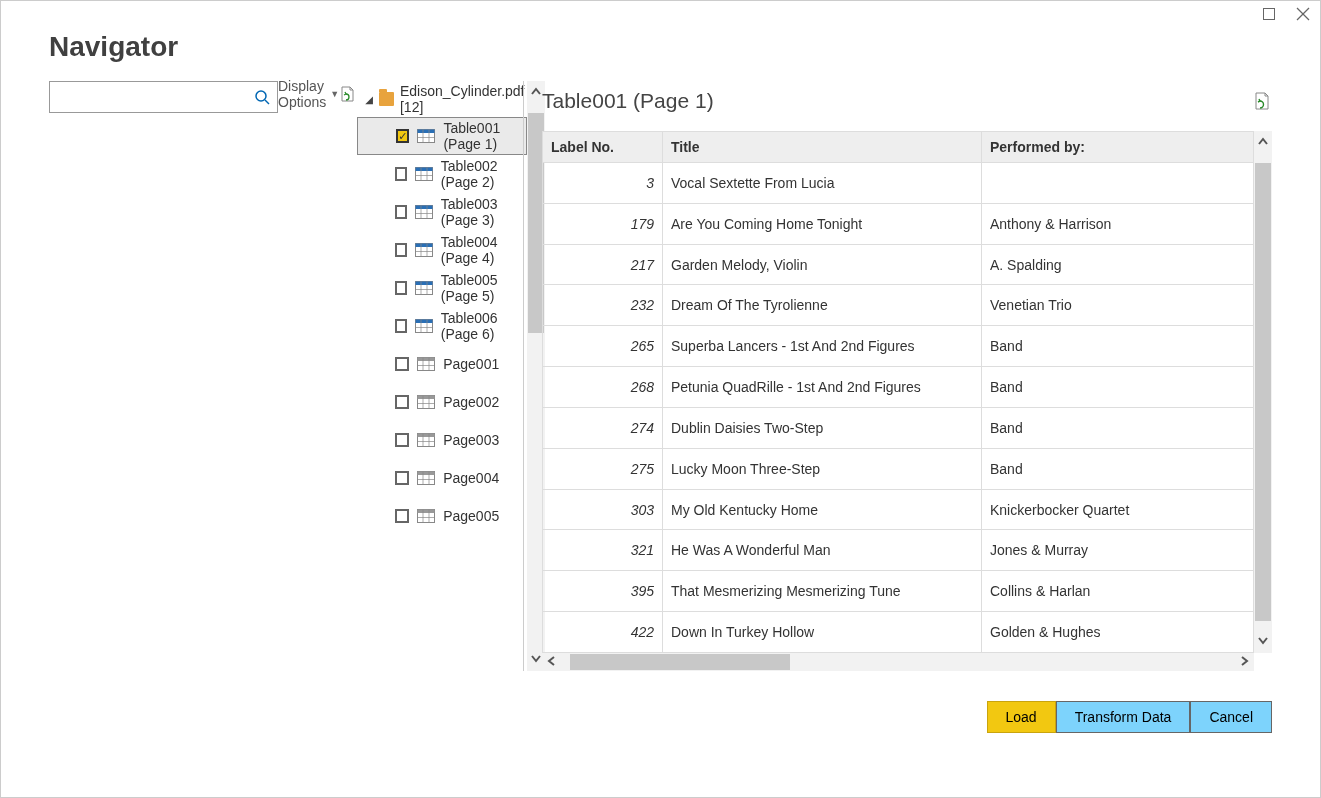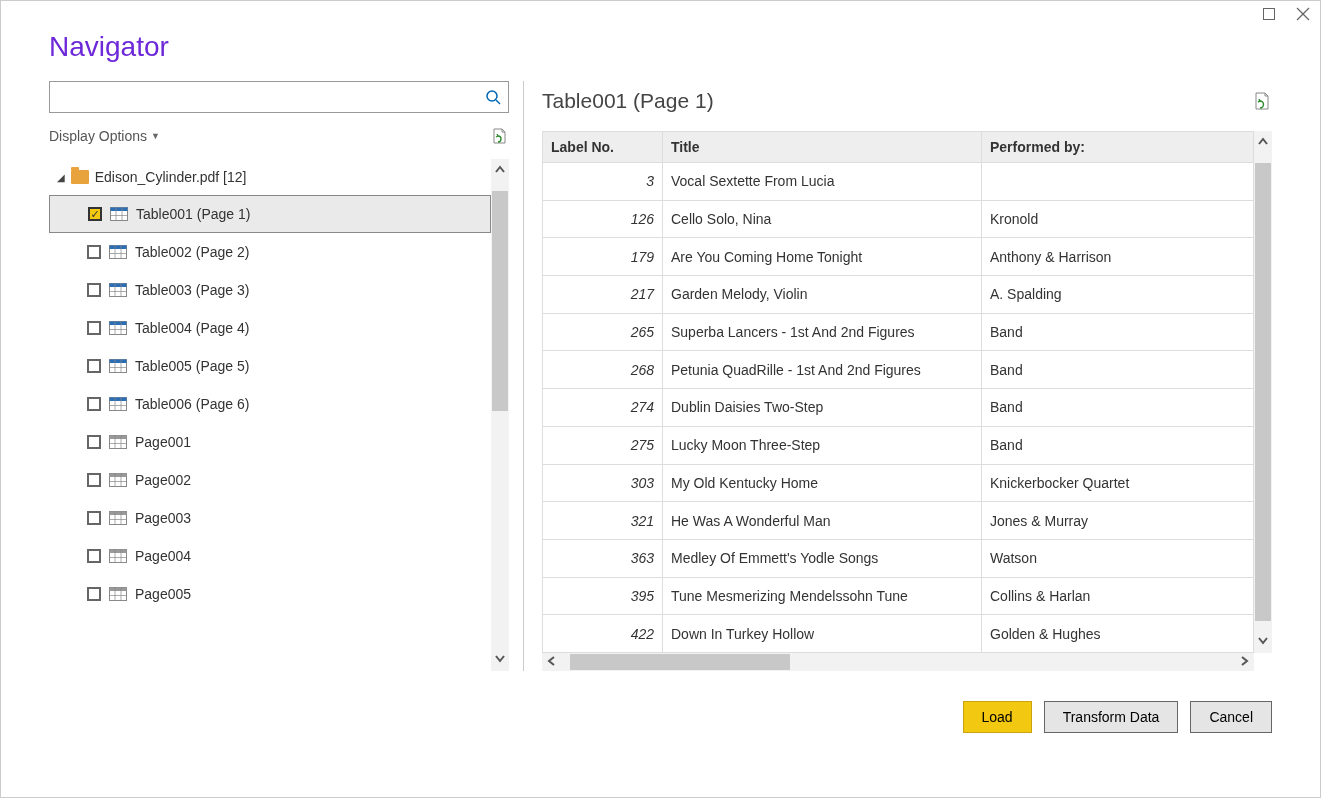--- a/index.html
+++ b/index.html
@@ -25,33 +25,32 @@
     width: 16px;
     height: 16px;
     display: flex;
     align-items: center;
     justify-content: center;
     cursor: pointer;
     color: #666;
   }
   .title {
     font-size: 28px;
-    font-weight: 400;
-    color: #6d28d9;
+    font-weight: 700;
+    color: #404040;
     padding: 30px 0 18px 48px;
   }
   .main {
     display: flex;
     padding: 0 48px;
     height: 590px;
   }
   .left {
     width: 460px;
     display: flex;
-    flex-direction: column;
   }
   .divider {
     width: 1px;
     background: #ccc;
     margin: 0 18px 0 14px;
   }
   .right {
     flex: 1;
     display: flex;
     flex-direction: column;
@@ -265,28 +264,27 @@
     width: 220px;
     margin-left: 14px;
   }
   .grid-hscroll .track {
     flex: 1;
     display: flex;
   }
   .footer {
     display: flex;
     justify-content: flex-end;
-    gap: 12px;
     padding: 30px 48px 0 0;
   }
   .btn {
     height: 32px;
     padding: 0 18px;
     border: 1px solid #666;
-    background: #e5e5e5;
+    background: #7dd3fc;
     cursor: pointer;
     font-size: 14px;
     display: flex;
     align-items: center;
   }
   .btn.primary {
     background: #f2c811;
     border-color: #c9a40e;
   }
   .refresh-icon svg { display: block; }
@@ -528,35 +526,35 @@
               <th>Performed by:</th>
             </tr>
           </thead>
           <tbody id="grid-rows">
               <tr>
                 <td class="num">3</td>
                 <td>Vocal Sextette From Lucia</td>
                 <td></td>
               </tr>
               <tr>
-                <td class="num">126</td>
-                <td>Cello Solo, Nina</td>
-                <td>Kronold</td>
-              </tr>
-              <tr>
                 <td class="num">179</td>
                 <td>Are You Coming Home Tonight</td>
                 <td>Anthony &amp; Harrison</td>
               </tr>
               <tr>
                 <td class="num">217</td>
                 <td>Garden Melody, Violin</td>
                 <td>A. Spalding</td>
               </tr>
               <tr>
+                <td class="num">232</td>
+                <td>Dream Of The Tyrolienne</td>
+                <td>Venetian Trio</td>
+              </tr>
+              <tr>
                 <td class="num">265</td>
                 <td>Superba Lancers - 1st And 2nd Figures</td>
                 <td>Band</td>
               </tr>
               <tr>
                 <td class="num">268</td>
                 <td>Petunia QuadRille - 1st And 2nd Figures</td>
                 <td>Band</td>
               </tr>
               <tr>
@@ -573,27 +571,22 @@
                 <td class="num">303</td>
                 <td>My Old Kentucky Home</td>
                 <td>Knickerbocker Quartet</td>
               </tr>
               <tr>
                 <td class="num">321</td>
                 <td>He Was A Wonderful Man</td>
                 <td>Jones &amp; Murray</td>
               </tr>
               <tr>
-                <td class="num">363</td>
-                <td>Medley Of Emmett's Yodle Songs</td>
-                <td>Watson</td>
-              </tr>
-              <tr>
                 <td class="num">395</td>
-                <td>Tune Mesmerizing Mendelssohn Tune</td>
+                <td>That Mesmerizing Mesmerizing Tune</td>
                 <td>Collins &amp; Harlan</td>
               </tr>
               <tr>
                 <td class="num">422</td>
                 <td>Down In Turkey Hollow</td>
                 <td>Golden &amp; Hughes</td>
               </tr>
             </tbody>
         </table>
         <div class="grid-vscroll">

